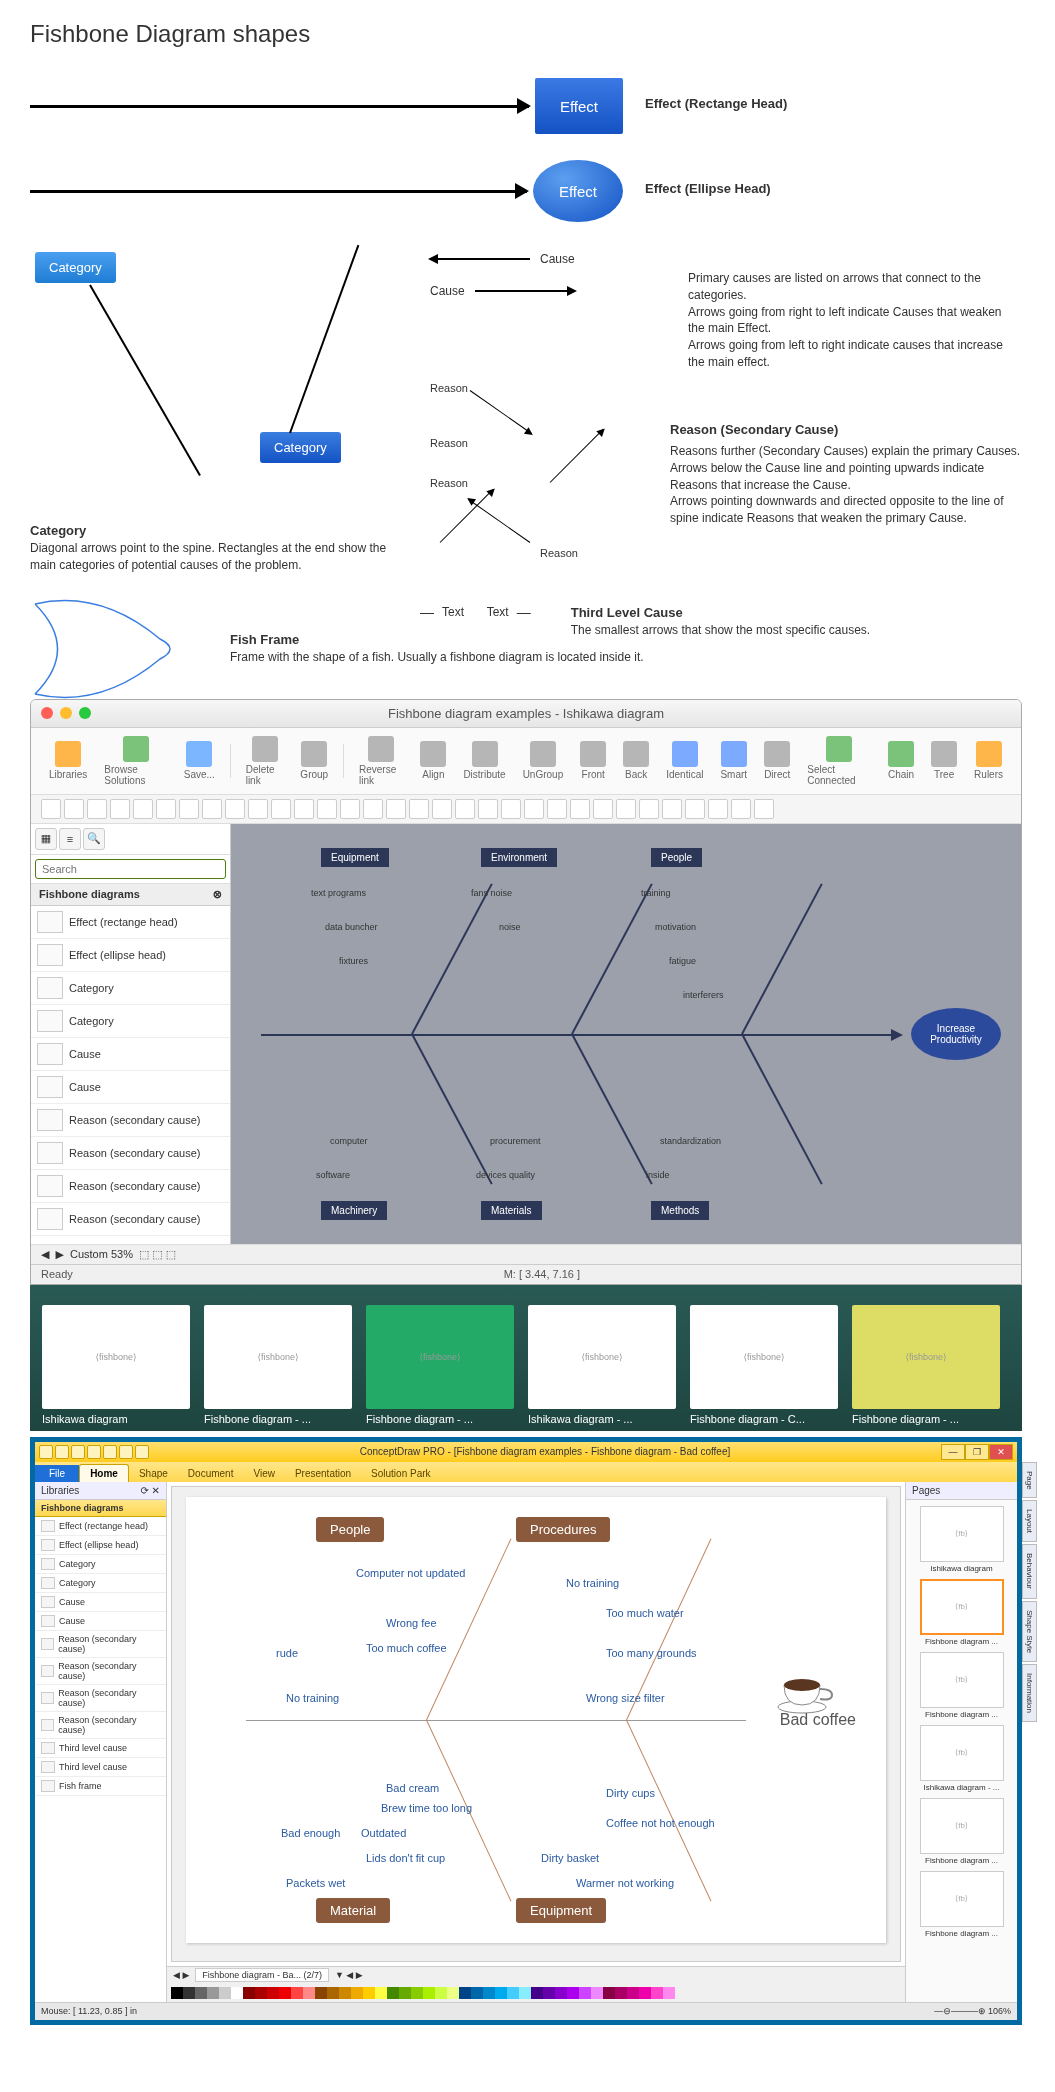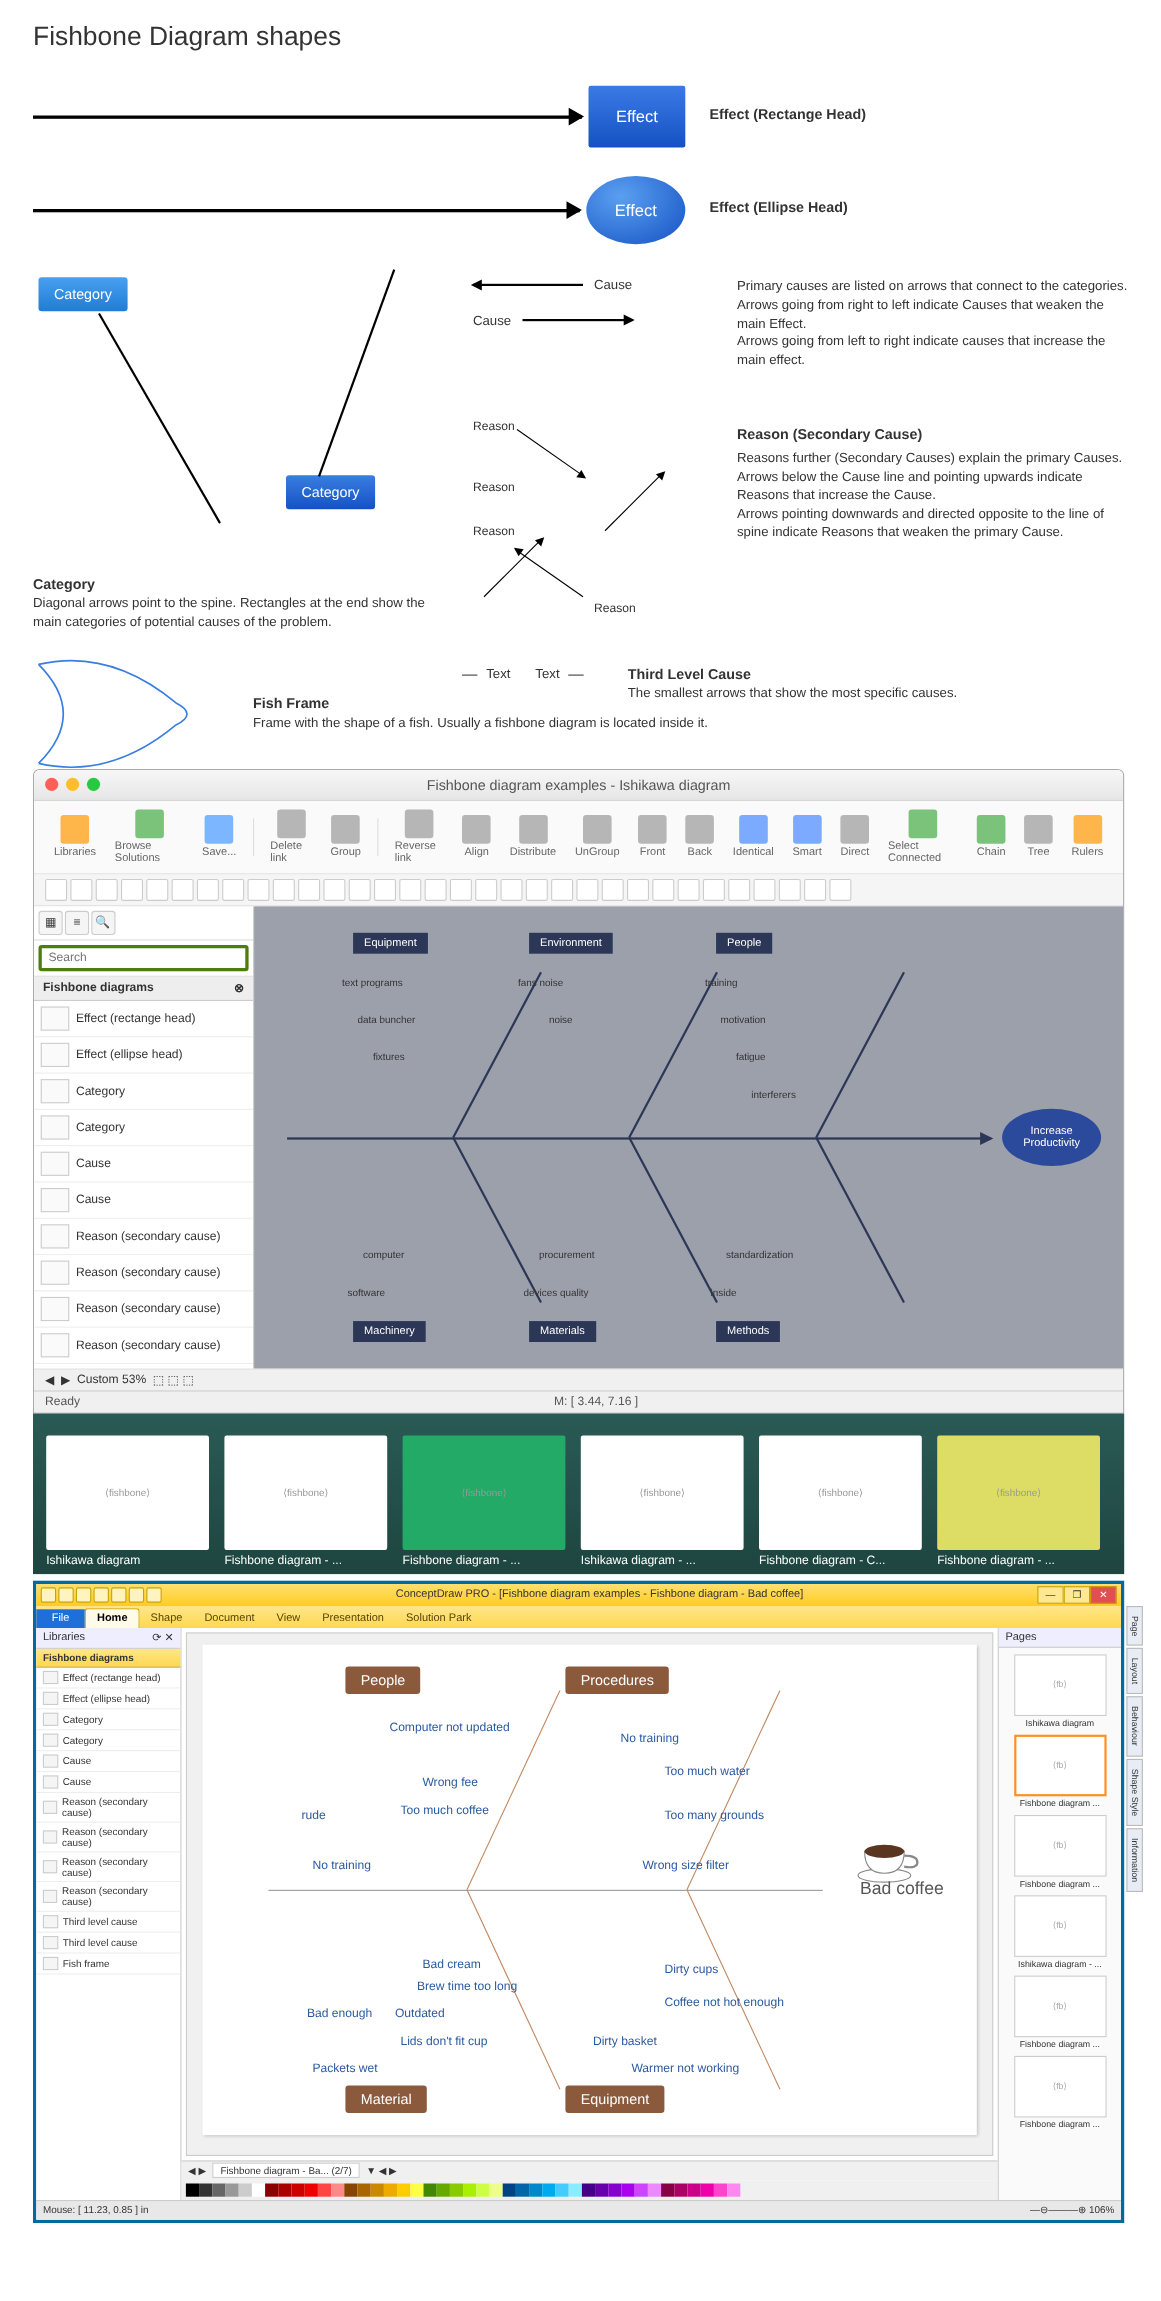--- a/index.html
+++ b/index.html
@@ -65,21 +65,21 @@
   .tb-btn { display:flex; flex-direction:column; align-items:center; font-size:10px; color:#666; padding:2px 8px; }
   .tb-icon { width:26px; height:26px; margin-bottom:2px; border-radius:3px; display:flex; align-items:center; justify-content:center; font-size:16px; }
   .tb-sep { width:1px; height:34px; background:#ddd; margin:0 6px; }
   
   .mac-toolbar2 { display:flex; align-items:center; padding:4px 10px; border-bottom:1px solid #ddd; background:#f5f5f5; gap:3px; }
   .tb2-btn { width:20px; height:20px; border:1px solid #ccc; border-radius:2px; background:#fff; font-size:11px; display:flex; align-items:center; justify-content:center; }
   
   .mac-body { display:flex; height:420px; }
   .mac-sidebar { width:200px; background:#fff; border-right:1px solid #ccc; display:flex; flex-direction:column; }
   .search-row { display:flex; padding:4px; border-bottom:1px solid #ddd; gap:2px; }
-  .search-input { flex:1; padding:3px 6px; border:3px solid #4d7c0f; border-radius:3px; font-size:11px; }
+  .search-input { flex:1; padding:3px 6px; border:1px solid #4d7c0f; border-radius:3px; font-size:11px; }
   .search-tb { width:22px; height:22px; border:1px solid #ccc; border-radius:3px; background:#f5f5f5; font-size:11px; display:flex; align-items:center; justify-content:center; }
   .lib-header { padding:4px 8px; font-size:11px; font-weight:bold; background:#eee; border-bottom:1px solid #ccc; display:flex; justify-content:space-between; align-items:center; }
   .lib-list { overflow-y:auto; flex:1; }
   .lib-item { display:flex; align-items:center; padding:5px 6px; font-size:11px; border-bottom:1px solid #eee; gap:6px; }
   .lib-thumb { width:26px; height:22px; border:1px solid #ccc; background:#fafafa; display:flex; align-items:center; justify-content:center; }
   
   .mac-canvas { flex:1; background:#9ba0ab; position:relative; overflow:hidden; padding:20px; }
   .fb-diagram { position:relative; width:100%; height:100%; }
   .fb-spine { position:absolute; left:10px; right:100px; top:50%; height:2px; background:#2c3656; }
   .fb-spine::after { content:''; position:absolute; right:-2px; top:-5px; border-left:12px solid #2c3656; border-top:6px solid transparent; border-bottom:6px solid transparent; }
@@ -91,21 +91,21 @@
   .mac-statusbar { height:20px; display:flex; align-items:center; font-size:11px; color:#555; padding:0 10px; border-top:1px solid #ccc; background:#f0f0f0; justify-content:space-between; }
   .mac-zoombar { height:20px; display:flex; align-items:center; font-size:11px; background:#f0f0f0; padding:0 10px; border-top:1px solid #ddd; gap:6px;}
   
   
   .thumb-strip { margin-left:30px; width:992px; background:linear-gradient(#2a5a55,#1e4540); padding:20px 12px 6px; display:flex; gap:14px; overflow:hidden; }
   .thumb-item { width:148px; }
   .thumb-img { width:148px; height:104px; background:#fff; border-radius:2px; margin-bottom:4px; display:flex; align-items:center; justify-content:center; font-size:9px; color:#999; }
   .thumb-label { color:#fff; font-size:11px; white-space:nowrap; overflow:hidden; text-overflow:ellipsis; }
   
   
-  .win-window { margin:6px 0 0 30px; width:992px; border:3px solid #0369a1; background:#fff; }
+  .win-window { margin:6px 0 0 30px; width:992px; border:5px solid #0369a1; background:#fff; }
   .win-titlebar { background:linear-gradient(#ffe070,#ffcc20); height:20px; display:flex; align-items:center; font-size:10px; padding:0 4px; justify-content:space-between; }
   .win-qat { display:flex; gap:2px; }
   .win-qbtn { width:14px; height:14px; background:#fff3c0; border:1px solid #c9a400; border-radius:2px; }
   .win-ctrl { display:flex; gap:0; }
   .win-cbtn { width:24px; height:16px; background:#ffe890; border:1px solid #c9a400; font-size:9px; display:flex; align-items:center; justify-content:center; }
   .win-cbtn.close { background:#e05050; color:#fff; }
   
   .win-ribbon-tabs { display:flex; background:linear-gradient(#ffe68a,#ffd850); height:20px; font-size:10px; align-items:flex-end; }
   .rib-tab { padding:3px 10px; color:#5a4500; }
   .rib-tab.active { background:#fffbe8; border:1px solid #c9a400; border-bottom:none; border-radius:3px 3px 0 0; color:#000; font-weight:bold; }
@@ -198,21 +198,21 @@
         <span class="rlabel" style="left:130;top:55px">Reason</span>
         <div class="rline" style="left:120px; top:100px; transform:rotate(-45deg)"></div>
         <span class="rlabel" style="left:0;top:95px">Reason</span>
         <div class="rline" style="left:10px; top:160px; transform:rotate(-45deg)"></div>
         <span class="rlabel" style="left:110px;top:165px">Reason</span>
         <div class="rline" style="left:100px; top:160px; transform:rotate(215deg)"></div>
       </div>
     </div>
 
     <div class="col" style="flex:1">
-      <div class="shape-desc" style="width:auto; margin:0">
+      <div class="shape-desc" style="width:auto; margin:18px">
         <span style="white-space:pre-line">Primary causes are listed on arrows that connect to the categories.
 Arrows going from right to left indicate Causes that weaken the main Effect.
 Arrows going from left to right indicate causes that increase the main effect.</span>
       </div>
       <div class="shape-desc" style="width:auto; margin:50px 0 0 0">
         <b>Reason (Secondary Cause)</b>
         <span style="white-space:pre-line">Reasons further (Secondary Causes) explain the primary Causes. Arrows below the Cause line and pointing upwards indicate Reasons that increase the Cause.
 Arrows pointing downwards and directed opposite to the line of spine indicate Reasons that weaken the primary Cause.</span>
       </div>
     </div>

